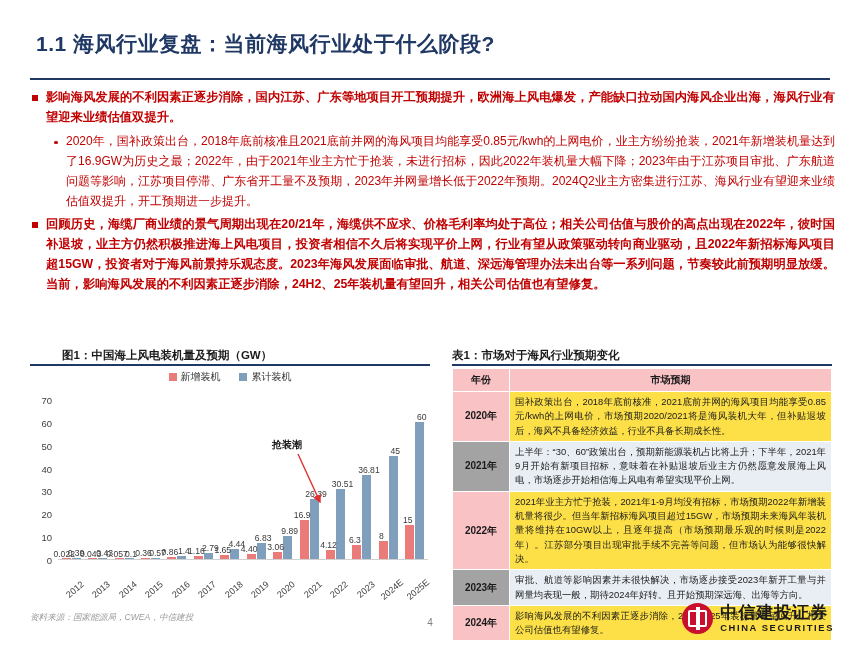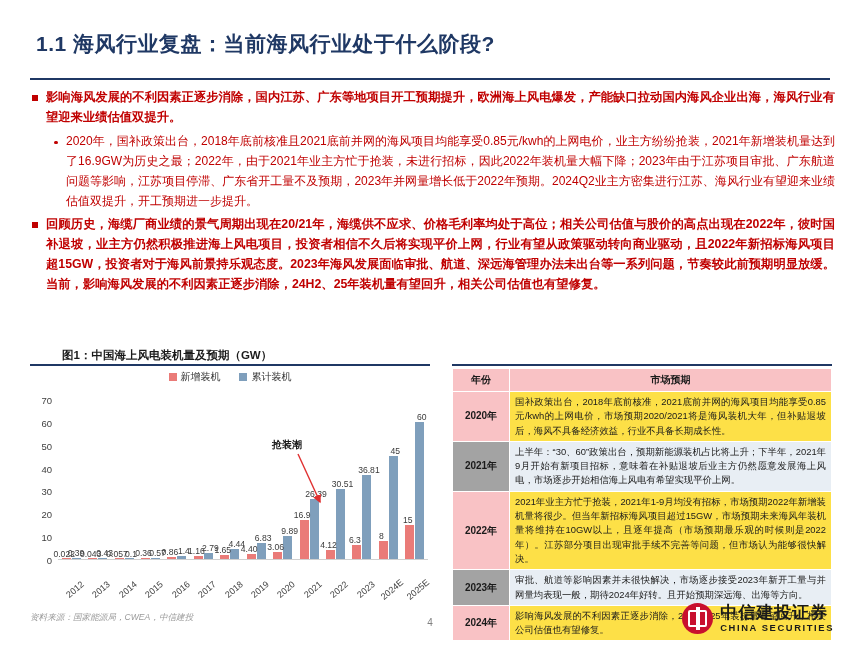--- a/index.html
+++ b/index.html
@@ -435,20 +435,21 @@
           <div class="xlab">2020</div>
           <div class="xlab">2021</div>
           <div class="xlab">2022</div>
           <div class="xlab">2023</div>
           <div class="xlab">2024E</div>
           <div class="xlab">2025E</div>
         </div>
     </div>
   </div>
 
+  <div class="panel-title" style="left:452px; top:348px;">表1：市场对于海风行业预期变化</div>
   <div class="panel-rule" style="left:452px; top:364px; width:380px;"></div>
 
   <div id="table-panel">
     <table class="t1">
       <thead>
         <tr>
           <th style="width:52px;">年份</th>
           <th>市场预期</th>
         </tr>
       </thead>

